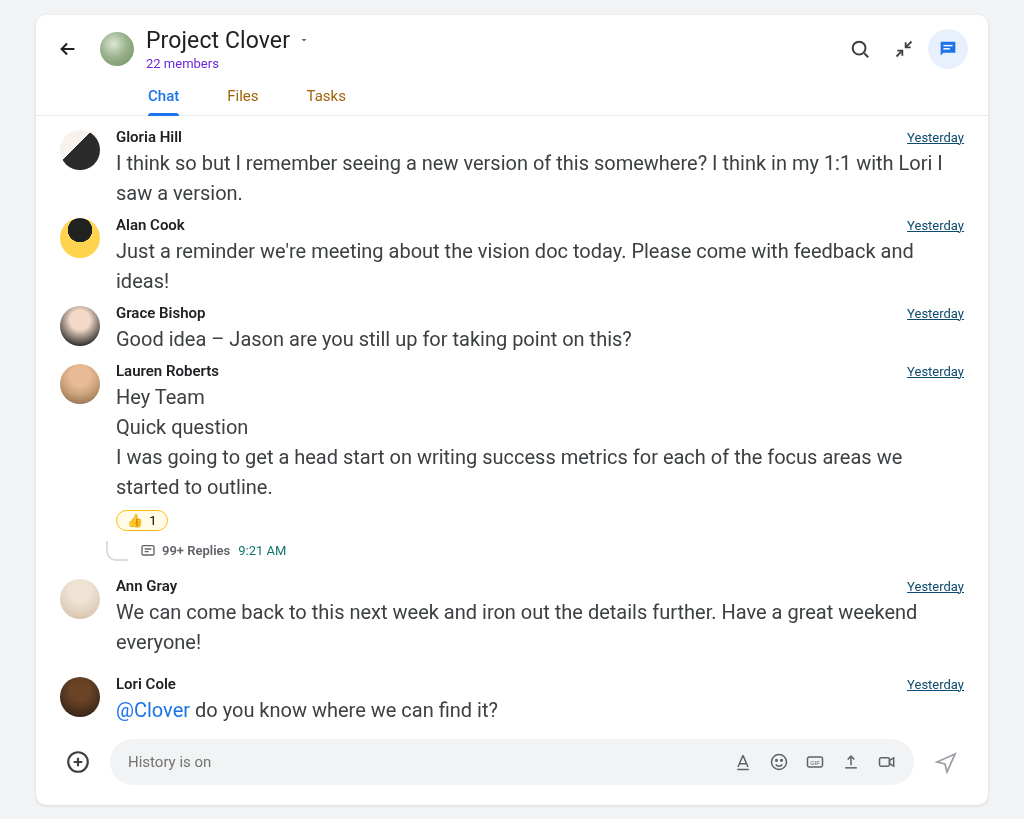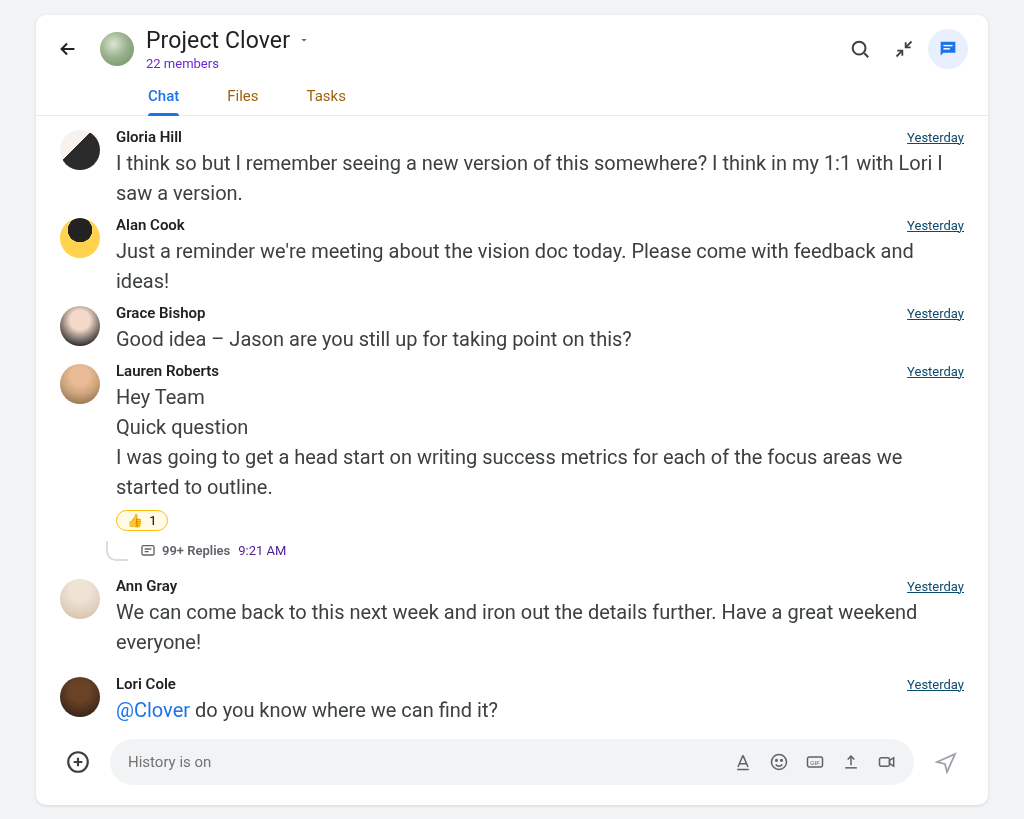--- a/index.html
+++ b/index.html
@@ -156,21 +156,21 @@
   }
   .thread-curve {
     width:22px; height:20px;
     border-left:2px solid #dadce0;
     border-bottom:2px solid #dadce0;
     border-bottom-left-radius:10px;
     margin-right:4px;
   }
   .thread-link .lbl { font-weight:600; color:#5f6368; display:flex; align-items:flex-start; gap:6px;}
   .thread-link.unread .lbl { color:#1a73e8; }
-  .thread-link .ts { color:#4c1d95; }
+  .thread-link .ts { color:#0f766e; }
   .thread-icon { width:16px; height:16px; }
 
   .today-divider {
     text-align:center;
     font-size:12px;
     letter-spacing:1px;
     color:#80868b;
     padding: 18px 0 30px;
   }
 

